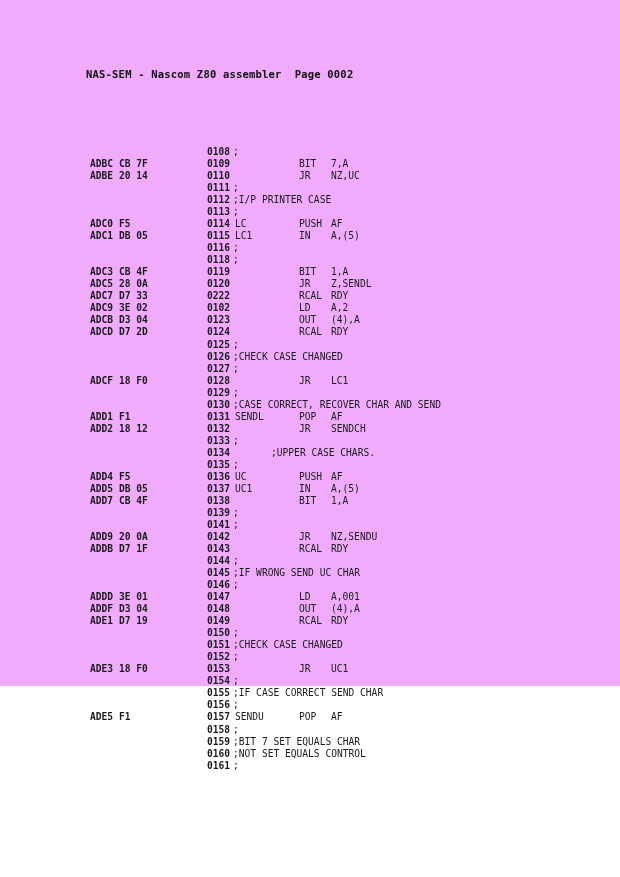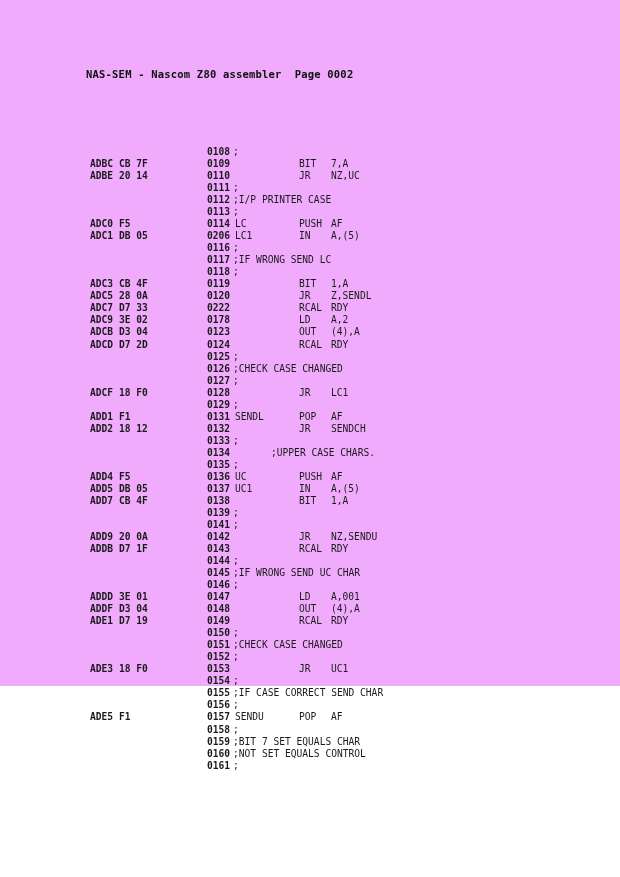--- a/index.html
+++ b/index.html
@@ -24,35 +24,35 @@
 <div class="page">
   <div class="header"><span>NAS-SEM - Nascom Z80 assembler</span>  <span>Page 0002</span></div>
   <div class="listing" id="listing">
       <div class="line"><span class="c-addr"></span><span class="c-code"></span><span class="c-num">0108</span><span class="c-label"></span><span class="c-op"></span><span class="c-arg"></span><span class="c-comm" style="left: 233px;">;</span></div>
       <div class="line"><span class="c-addr">ADBC</span><span class="c-code">CB 7F</span><span class="c-num">0109</span><span class="c-label"></span><span class="c-op">BIT</span><span class="c-arg">7,A</span><span class="c-comm" style="left: 233px;"></span></div>
       <div class="line"><span class="c-addr">ADBE</span><span class="c-code">20 14</span><span class="c-num">0110</span><span class="c-label"></span><span class="c-op">JR</span><span class="c-arg">NZ,UC</span><span class="c-comm" style="left: 233px;"></span></div>
       <div class="line"><span class="c-addr"></span><span class="c-code"></span><span class="c-num">0111</span><span class="c-label"></span><span class="c-op"></span><span class="c-arg"></span><span class="c-comm" style="left: 233px;">;</span></div>
       <div class="line"><span class="c-addr"></span><span class="c-code"></span><span class="c-num">0112</span><span class="c-label"></span><span class="c-op"></span><span class="c-arg"></span><span class="c-comm" style="left: 233px;">;I/P PRINTER CASE</span></div>
       <div class="line"><span class="c-addr"></span><span class="c-code"></span><span class="c-num">0113</span><span class="c-label"></span><span class="c-op"></span><span class="c-arg"></span><span class="c-comm" style="left: 233px;">;</span></div>
       <div class="line"><span class="c-addr">ADC0</span><span class="c-code">F5</span><span class="c-num">0114</span><span class="c-label">LC</span><span class="c-op">PUSH</span><span class="c-arg">AF</span><span class="c-comm" style="left: 233px;"></span></div>
-      <div class="line"><span class="c-addr">ADC1</span><span class="c-code">DB 05</span><span class="c-num">0206</span><span class="c-label">LC1</span><span class="c-op">IN</span><span class="c-arg">A,(5)</span><span class="c-comm" style="left: 233px;"></span></div>
+      <div class="line"><span class="c-addr">ADC1</span><span class="c-code">DB 05</span><span class="c-num">0115</span><span class="c-label">LC1</span><span class="c-op">IN</span><span class="c-arg">A,(5)</span><span class="c-comm" style="left: 233px;"></span></div>
       <div class="line"><span class="c-addr"></span><span class="c-code"></span><span class="c-num">0116</span><span class="c-label"></span><span class="c-op"></span><span class="c-arg"></span><span class="c-comm" style="left: 233px;">;</span></div>
-      <div class="line"><span class="c-addr"></span><span class="c-code"></span><span class="c-num">0117</span><span class="c-label"></span><span class="c-op"></span><span class="c-arg"></span><span class="c-comm" style="left: 233px;">;IF WRONG SEND LC</span></div>
       <div class="line"><span class="c-addr"></span><span class="c-code"></span><span class="c-num">0118</span><span class="c-label"></span><span class="c-op"></span><span class="c-arg"></span><span class="c-comm" style="left: 233px;">;</span></div>
       <div class="line"><span class="c-addr">ADC3</span><span class="c-code">CB 4F</span><span class="c-num">0119</span><span class="c-label"></span><span class="c-op">BIT</span><span class="c-arg">1,A</span><span class="c-comm" style="left: 233px;"></span></div>
       <div class="line"><span class="c-addr">ADC5</span><span class="c-code">28 0A</span><span class="c-num">0120</span><span class="c-label"></span><span class="c-op">JR</span><span class="c-arg">Z,SENDL</span><span class="c-comm" style="left: 233px;"></span></div>
       <div class="line"><span class="c-addr">ADC7</span><span class="c-code">D7 33</span><span class="c-num">0222</span><span class="c-label"></span><span class="c-op">RCAL</span><span class="c-arg">RDY</span><span class="c-comm" style="left: 233px;"></span></div>
-      <div class="line"><span class="c-addr">ADC9</span><span class="c-code">3E 02</span><span class="c-num">0178</span><span class="c-label"></span><span class="c-op">LD</span><span class="c-arg">A,2</span><span class="c-comm" style="left: 233px;"></span></div>
+      <div class="line"><span class="c-addr">ADC9</span><span class="c-code">3E 02</span><span class="c-num">0102</span><span class="c-label"></span><span class="c-op">LD</span><span class="c-arg">A,2</span><span class="c-comm" style="left: 233px;"></span></div>
       <div class="line"><span class="c-addr">ADCB</span><span class="c-code">D3 04</span><span class="c-num">0123</span><span class="c-label"></span><span class="c-op">OUT</span><span class="c-arg">(4),A</span><span class="c-comm" style="left: 233px;"></span></div>
       <div class="line"><span class="c-addr">ADCD</span><span class="c-code">D7 2D</span><span class="c-num">0124</span><span class="c-label"></span><span class="c-op">RCAL</span><span class="c-arg">RDY</span><span class="c-comm" style="left: 233px;"></span></div>
       <div class="line"><span class="c-addr"></span><span class="c-code"></span><span class="c-num">0125</span><span class="c-label"></span><span class="c-op"></span><span class="c-arg"></span><span class="c-comm" style="left: 233px;">;</span></div>
       <div class="line"><span class="c-addr"></span><span class="c-code"></span><span class="c-num">0126</span><span class="c-label"></span><span class="c-op"></span><span class="c-arg"></span><span class="c-comm" style="left: 233px;">;CHECK CASE CHANGED</span></div>
       <div class="line"><span class="c-addr"></span><span class="c-code"></span><span class="c-num">0127</span><span class="c-label"></span><span class="c-op"></span><span class="c-arg"></span><span class="c-comm" style="left: 233px;">;</span></div>
       <div class="line"><span class="c-addr">ADCF</span><span class="c-code">18 F0</span><span class="c-num">0128</span><span class="c-label"></span><span class="c-op">JR</span><span class="c-arg">LC1</span><span class="c-comm" style="left: 233px;"></span></div>
       <div class="line"><span class="c-addr"></span><span class="c-code"></span><span class="c-num">0129</span><span class="c-label"></span><span class="c-op"></span><span class="c-arg"></span><span class="c-comm" style="left: 233px;">;</span></div>
+      <div class="line"><span class="c-addr"></span><span class="c-code"></span><span class="c-num">0130</span><span class="c-label"></span><span class="c-op"></span><span class="c-arg"></span><span class="c-comm" style="left: 233px;">;CASE CORRECT, RECOVER CHAR AND SEND</span></div>
       <div class="line"><span class="c-addr">ADD1</span><span class="c-code">F1</span><span class="c-num">0131</span><span class="c-label">SENDL</span><span class="c-op">POP</span><span class="c-arg">AF</span><span class="c-comm" style="left: 233px;"></span></div>
       <div class="line"><span class="c-addr">ADD2</span><span class="c-code">18 12</span><span class="c-num">0132</span><span class="c-label"></span><span class="c-op">JR</span><span class="c-arg">SENDCH</span><span class="c-comm" style="left: 233px;"></span></div>
       <div class="line"><span class="c-addr"></span><span class="c-code"></span><span class="c-num">0133</span><span class="c-label"></span><span class="c-op"></span><span class="c-arg"></span><span class="c-comm" style="left: 233px;">;</span></div>
       <div class="line"><span class="c-addr"></span><span class="c-code"></span><span class="c-num">0134</span><span class="c-label"></span><span class="c-op"></span><span class="c-arg"></span><span class="c-comm" style="left: 244px; margin-left: 27px;">;UPPER CASE CHARS.</span></div>
       <div class="line"><span class="c-addr"></span><span class="c-code"></span><span class="c-num">0135</span><span class="c-label"></span><span class="c-op"></span><span class="c-arg"></span><span class="c-comm" style="left: 233px;">;</span></div>
       <div class="line"><span class="c-addr">ADD4</span><span class="c-code">F5</span><span class="c-num">0136</span><span class="c-label">UC</span><span class="c-op">PUSH</span><span class="c-arg">AF</span><span class="c-comm" style="left: 233px;"></span></div>
       <div class="line"><span class="c-addr">ADD5</span><span class="c-code">DB 05</span><span class="c-num">0137</span><span class="c-label">UC1</span><span class="c-op">IN</span><span class="c-arg">A,(5)</span><span class="c-comm" style="left: 233px;"></span></div>
       <div class="line"><span class="c-addr">ADD7</span><span class="c-code">CB 4F</span><span class="c-num">0138</span><span class="c-label"></span><span class="c-op">BIT</span><span class="c-arg">1,A</span><span class="c-comm" style="left: 233px;"></span></div>
       <div class="line"><span class="c-addr"></span><span class="c-code"></span><span class="c-num">0139</span><span class="c-label"></span><span class="c-op"></span><span class="c-arg"></span><span class="c-comm" style="left: 233px;">;</span></div>
       <div class="line"><span class="c-addr"></span><span class="c-code"></span><span class="c-num">0141</span><span class="c-label"></span><span class="c-op"></span><span class="c-arg"></span><span class="c-comm" style="left: 233px;">;</span></div>

